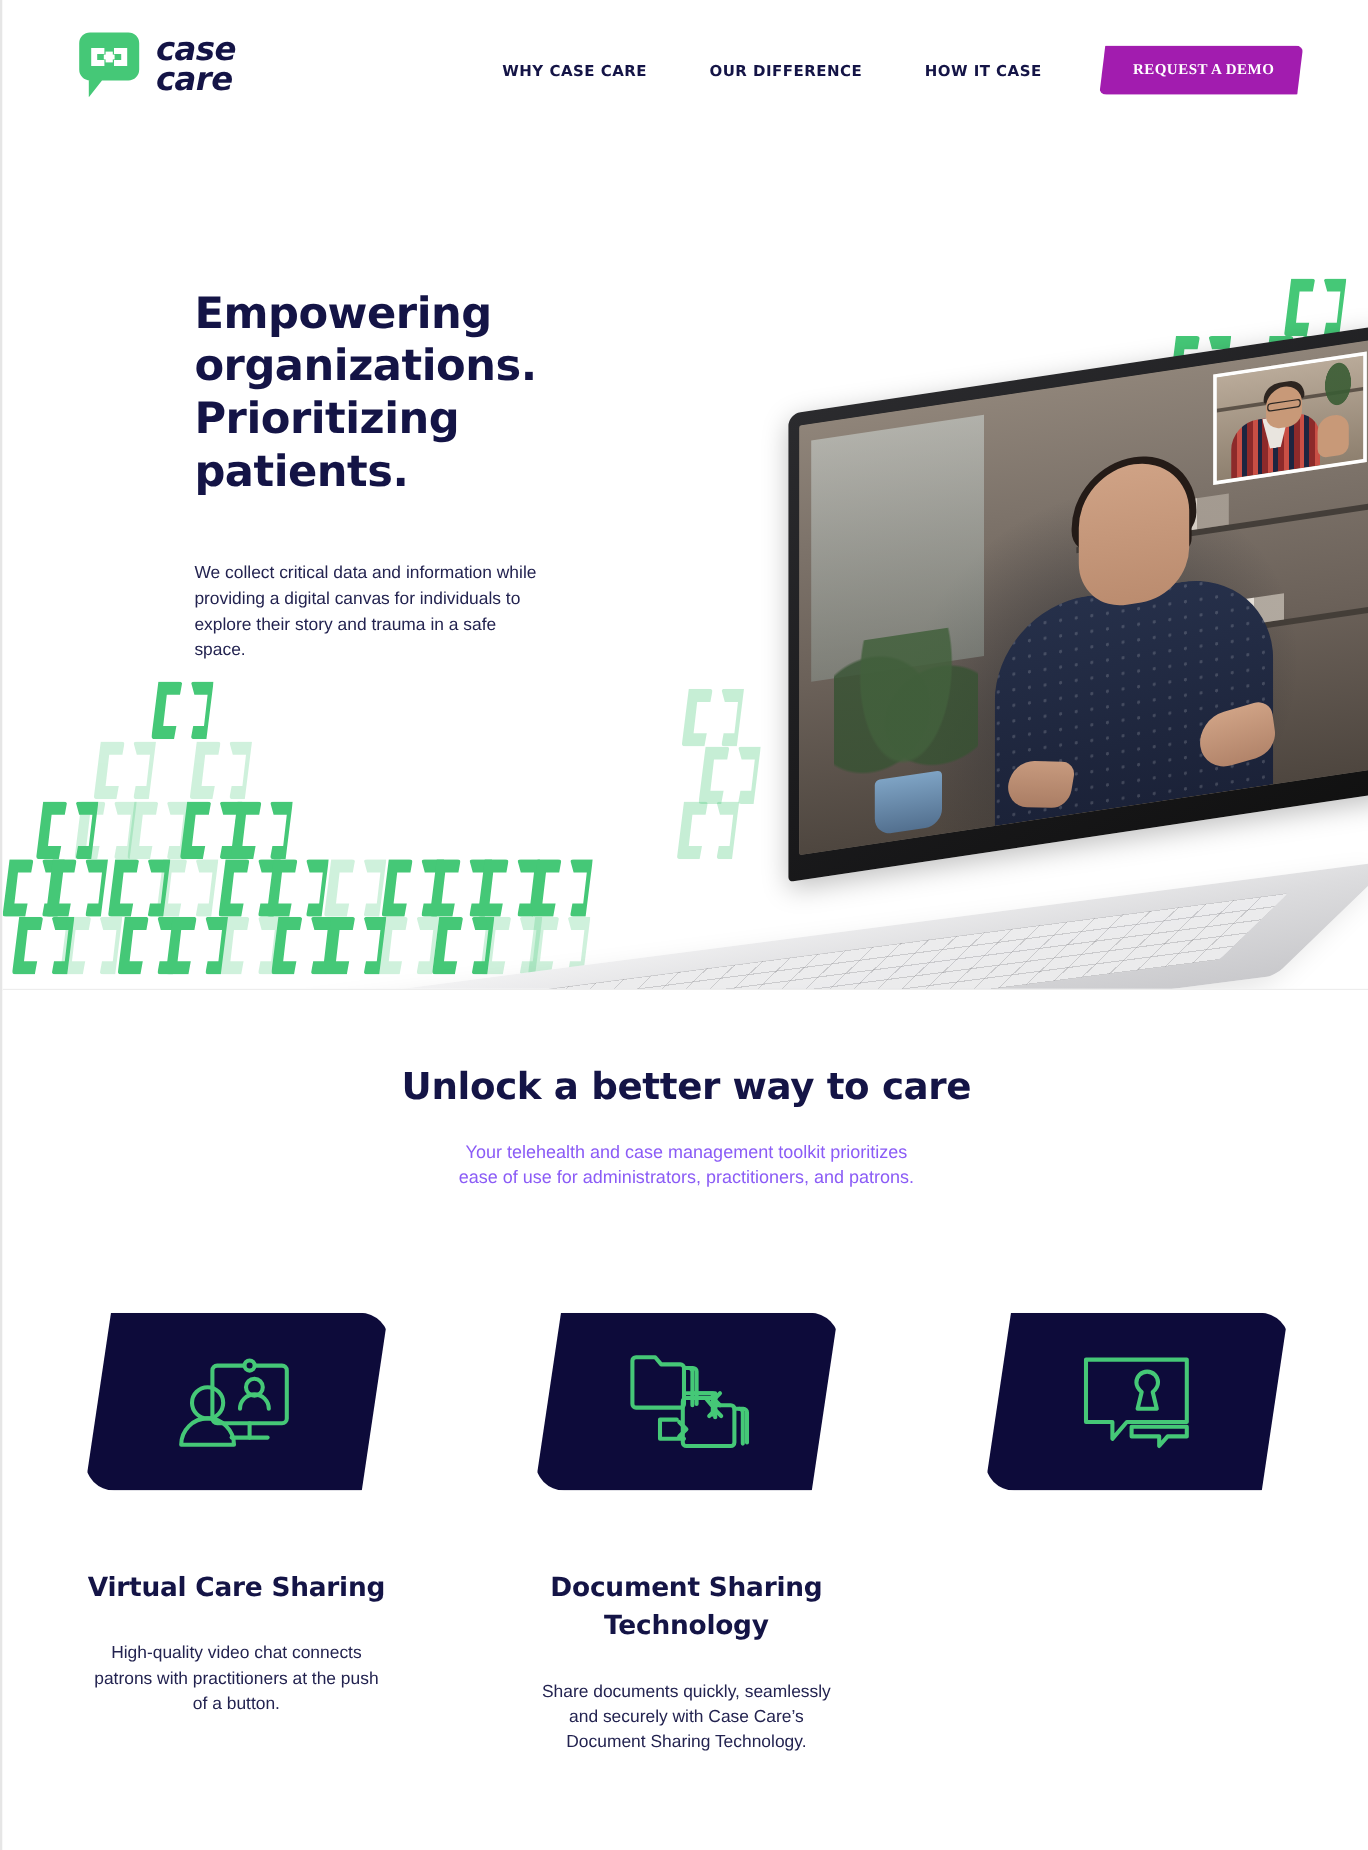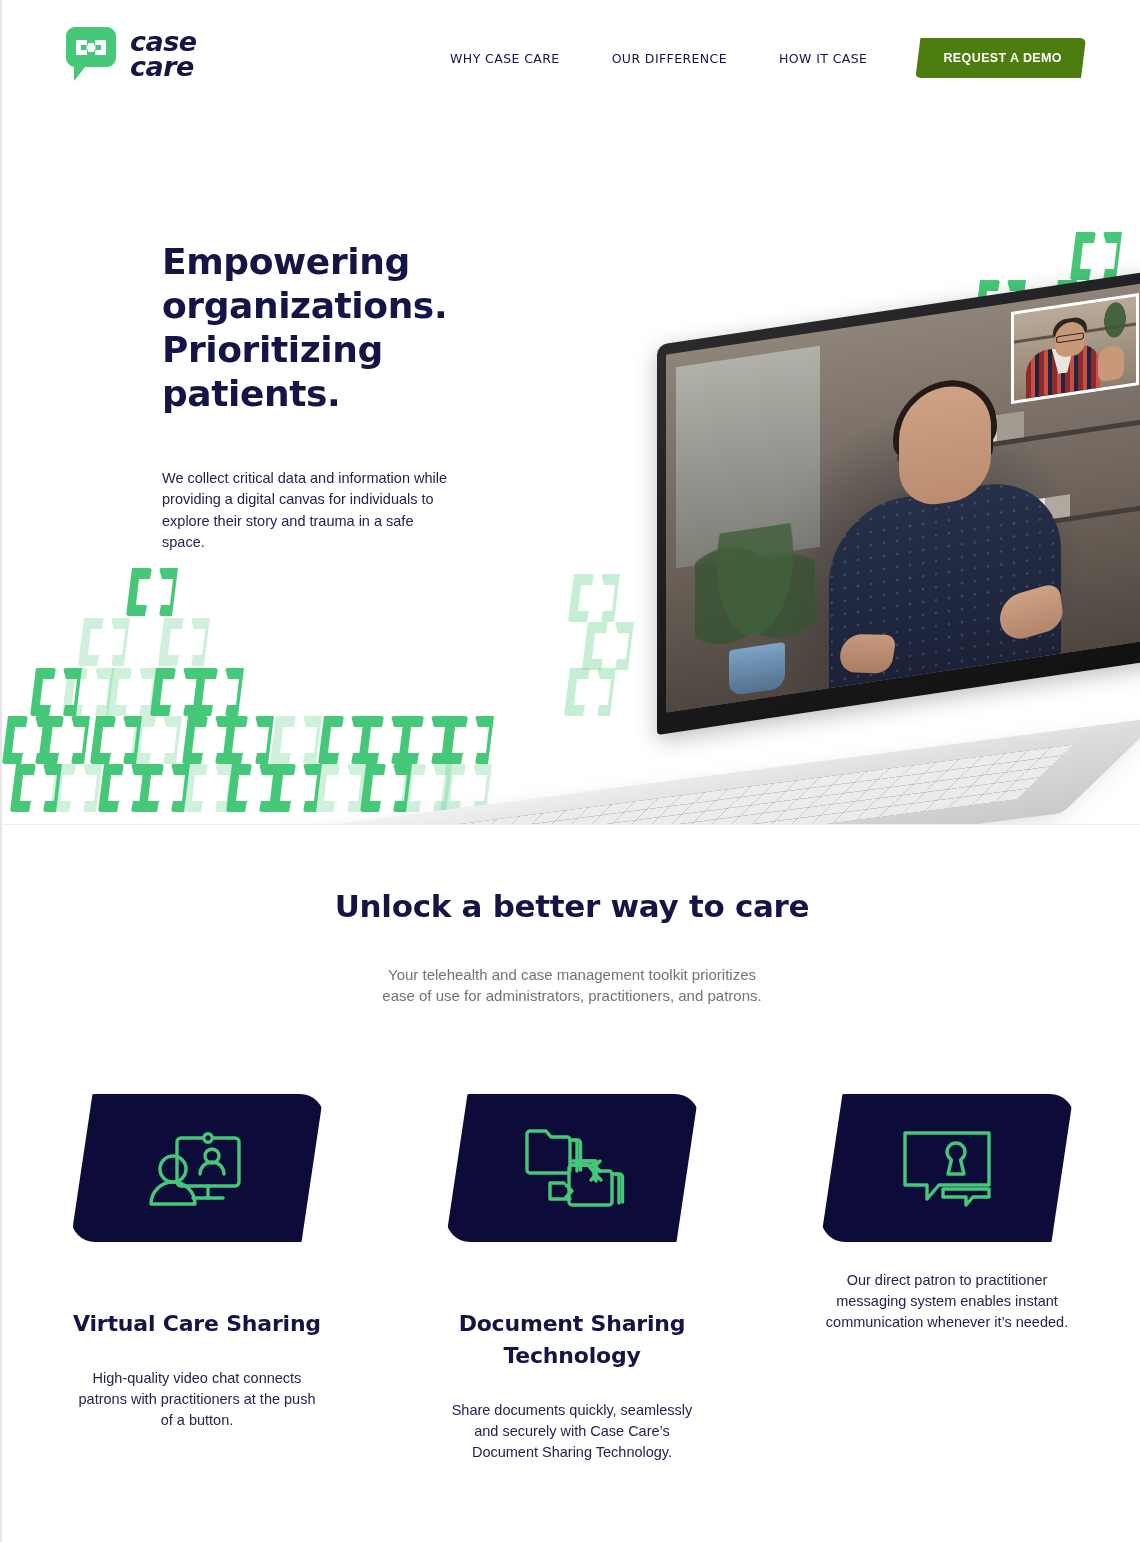--- a/index.html
+++ b/index.html
@@ -60,33 +60,33 @@
     position: absolute;
     right: 56px;
     top: 38px;
     display: flex;
     align-items: center;
     gap: 0px;
   }
   .nav-link {
     font-family: "DejaVu Sans", sans-serif;
     font-size: 12.5px;
-    font-weight: normal;
+    font-weight: bold;
     color: #141446;
     letter-spacing: 0.4px;
     text-decoration: none;
     padding: 6px 26px;
     white-space: nowrap;
     cursor: pointer;
   }
   .demo-btn {
     margin-left: 22px;
-    background: #4d7c0f;
+    background: #a21caf;
     color: #ffffff;
-    font-family: Liberation Sans, sans-serif;
+    font-family: Liberation Serif, serif;
     font-size: 12.5px;
     font-weight: bold;
     letter-spacing: 0.4px;
     border: none;
     padding: 13px 24px 13px 28px;
     cursor: pointer;
     white-space: nowrap;
     clip-path: polygon(5px 0, 100% 0, calc(100% - 5px) 100%, 0 100%);
     border-radius: 6px;
     position: relative;
@@ -400,25 +400,25 @@
     text-align: center;
     font-family: "DejaVu Sans", sans-serif;
     font-weight: bold;
     font-size: 31px;
     color: #141446;
     margin-top: 62px;
     letter-spacing: -0.3px;
   }
   .sec-sub {
     width: 400px;
-    margin: 40px auto 0;
+    margin: 26px auto 0;
     text-align: center;
     font-size: 15px;
     line-height: 1.42;
-    color: #737373;
+    color: #8b5cf6;
   }
 
   .cards {
     position: absolute;
     top: 268px; left: 0;
     width: 1140px;
     display: flex;
     justify-content: center;
     gap: 122px;
   }
@@ -759,19 +759,18 @@
       <div class="card">
         <div class="card-icon">
           <span>
             <svg width="112" height="90" viewBox="0 0 112 90" fill="none" stroke="#45c877" stroke-width="3.4" stroke-linecap="round" stroke-linejoin="round">
               <path d="M14 10 h84 v52 h-50 l-12 14 v-14 h-22 z"></path>
               <path d="M56 29 a9 9 0 0 1 18 0 c0 4 -2.6 6.4 -4.4 8 l3.4 14 h-16 l3.4 -14 c-1.8 -1.6 -4.4 -4 -4.4 -8 z"></path>
               <path d="M52 66 h46 v8 h-16 l-7 8 v-8 h-23 z"></path>
             </svg>
           </span>
         </div>
-        <p class="card-desc">Our direct patron to practitioner messaging system enables instant communication whenever it’s needed.</p>
       </div>
 
     </div>
   </section>
 
 </div>
 
 </body></html>

